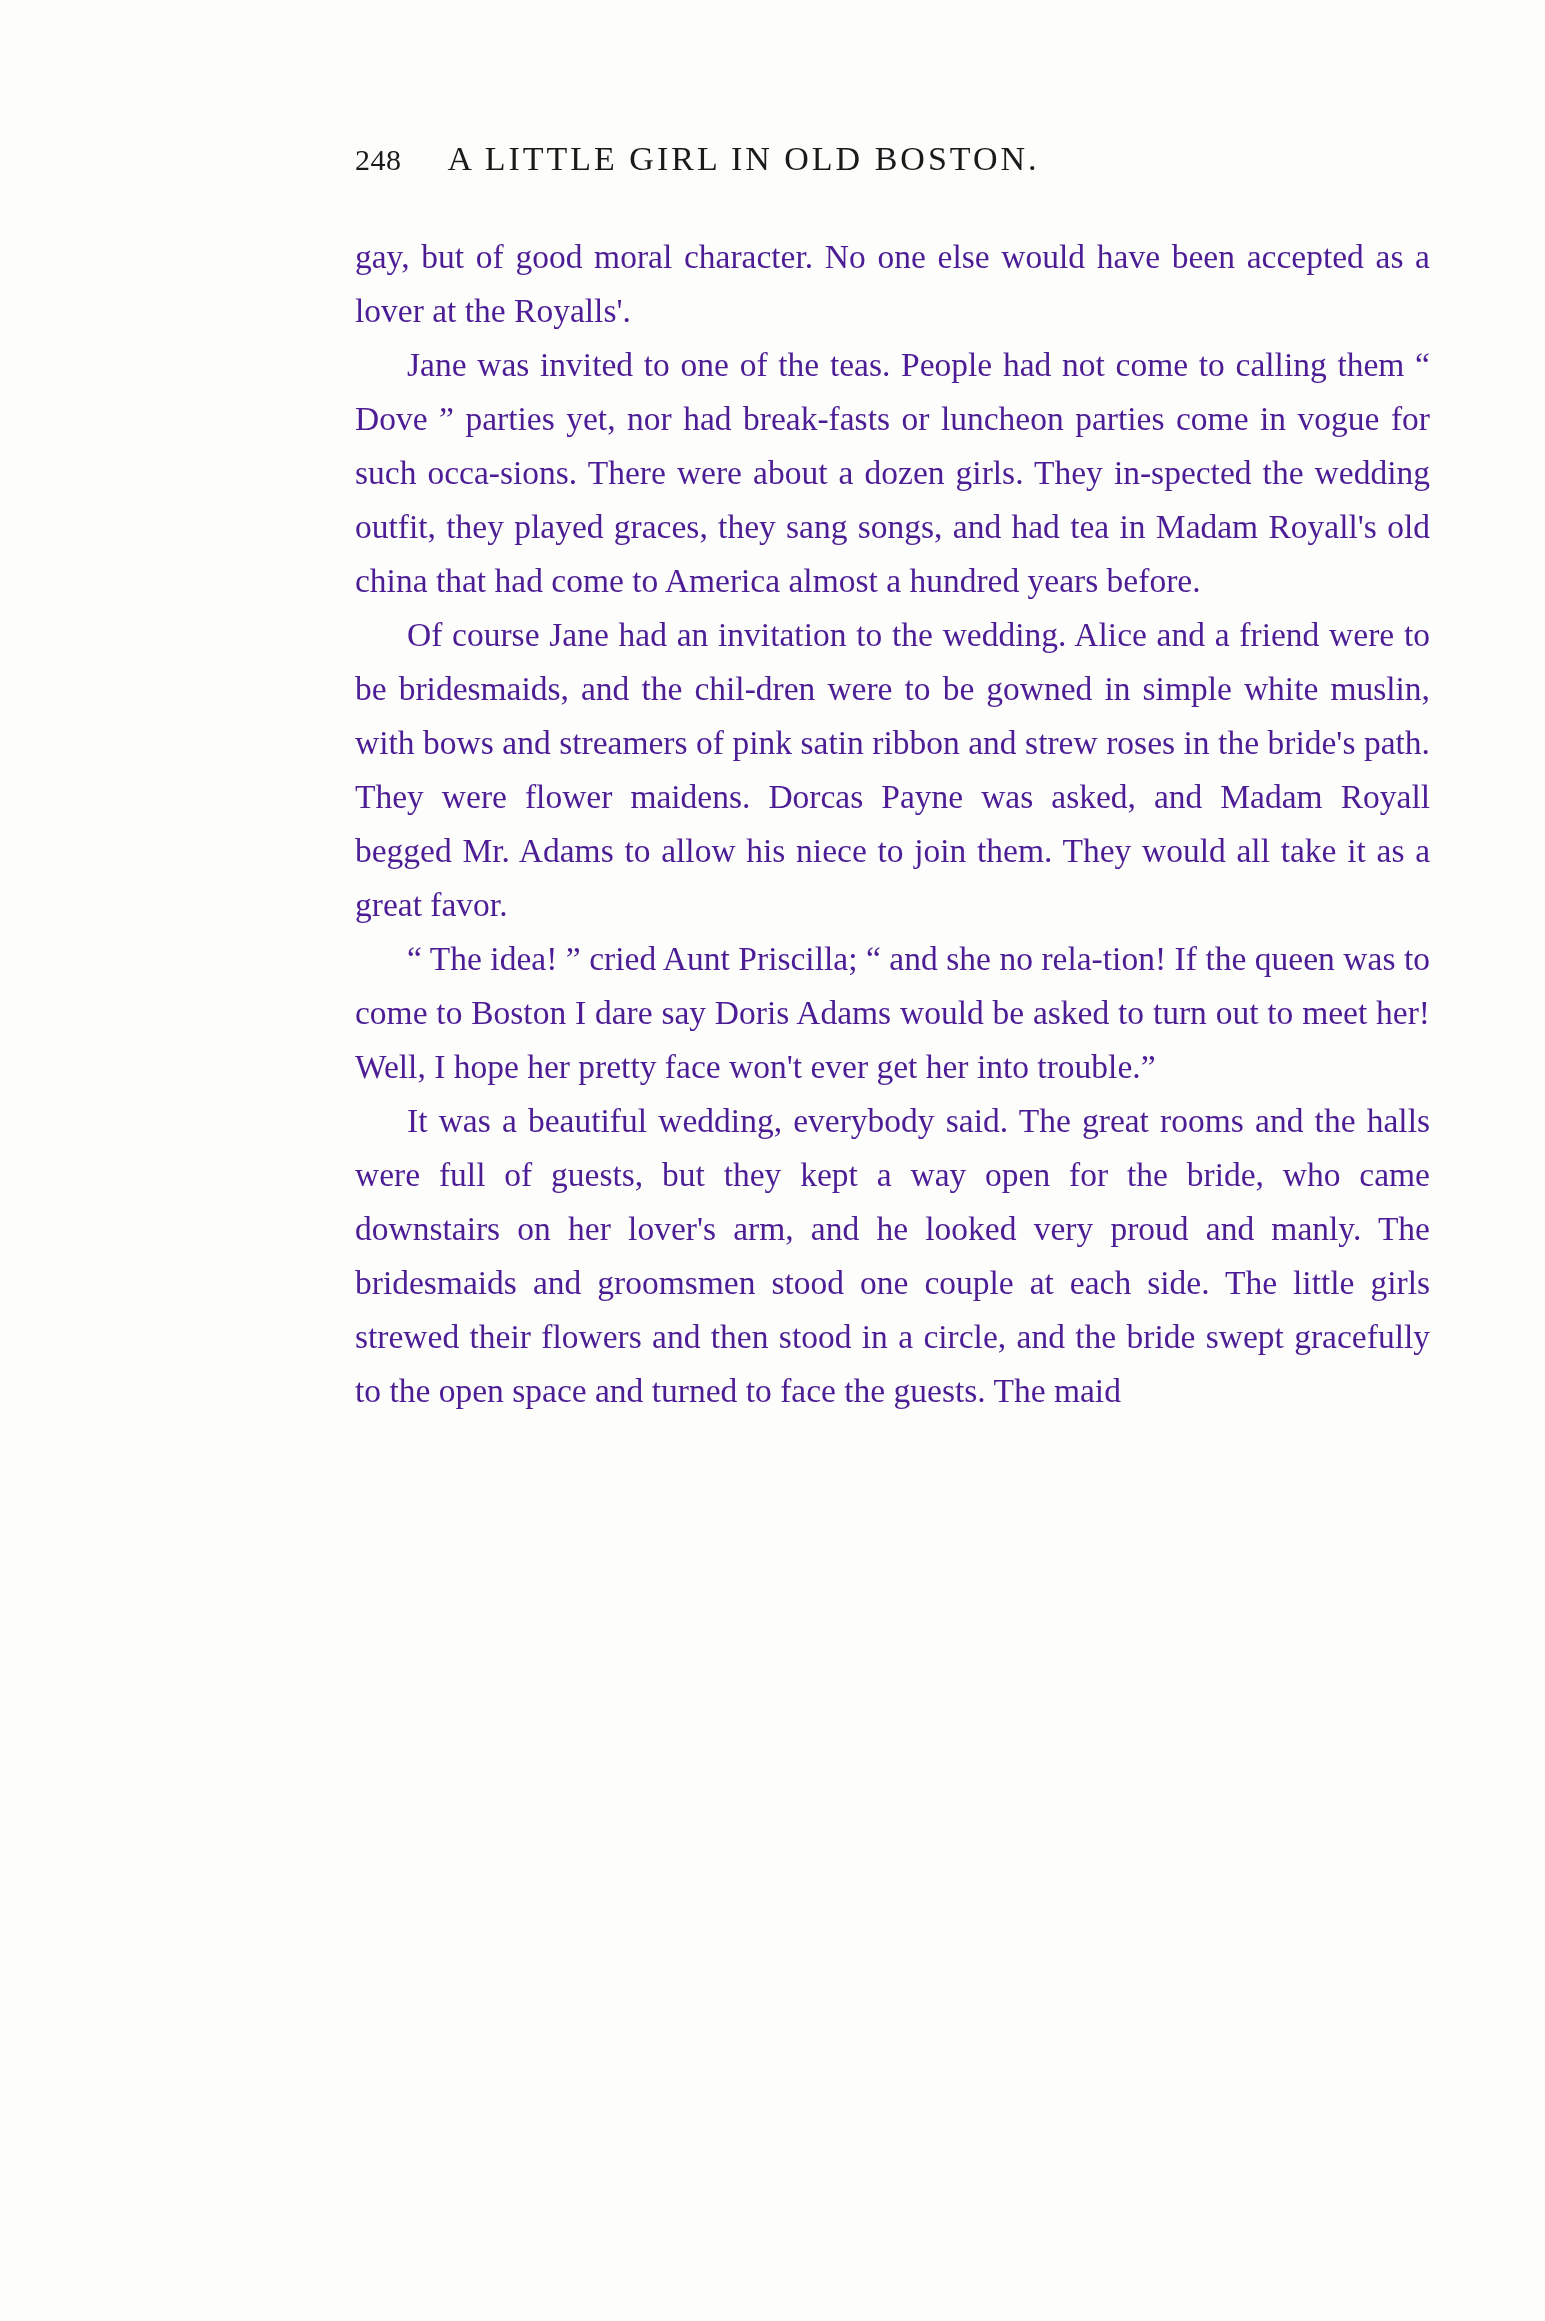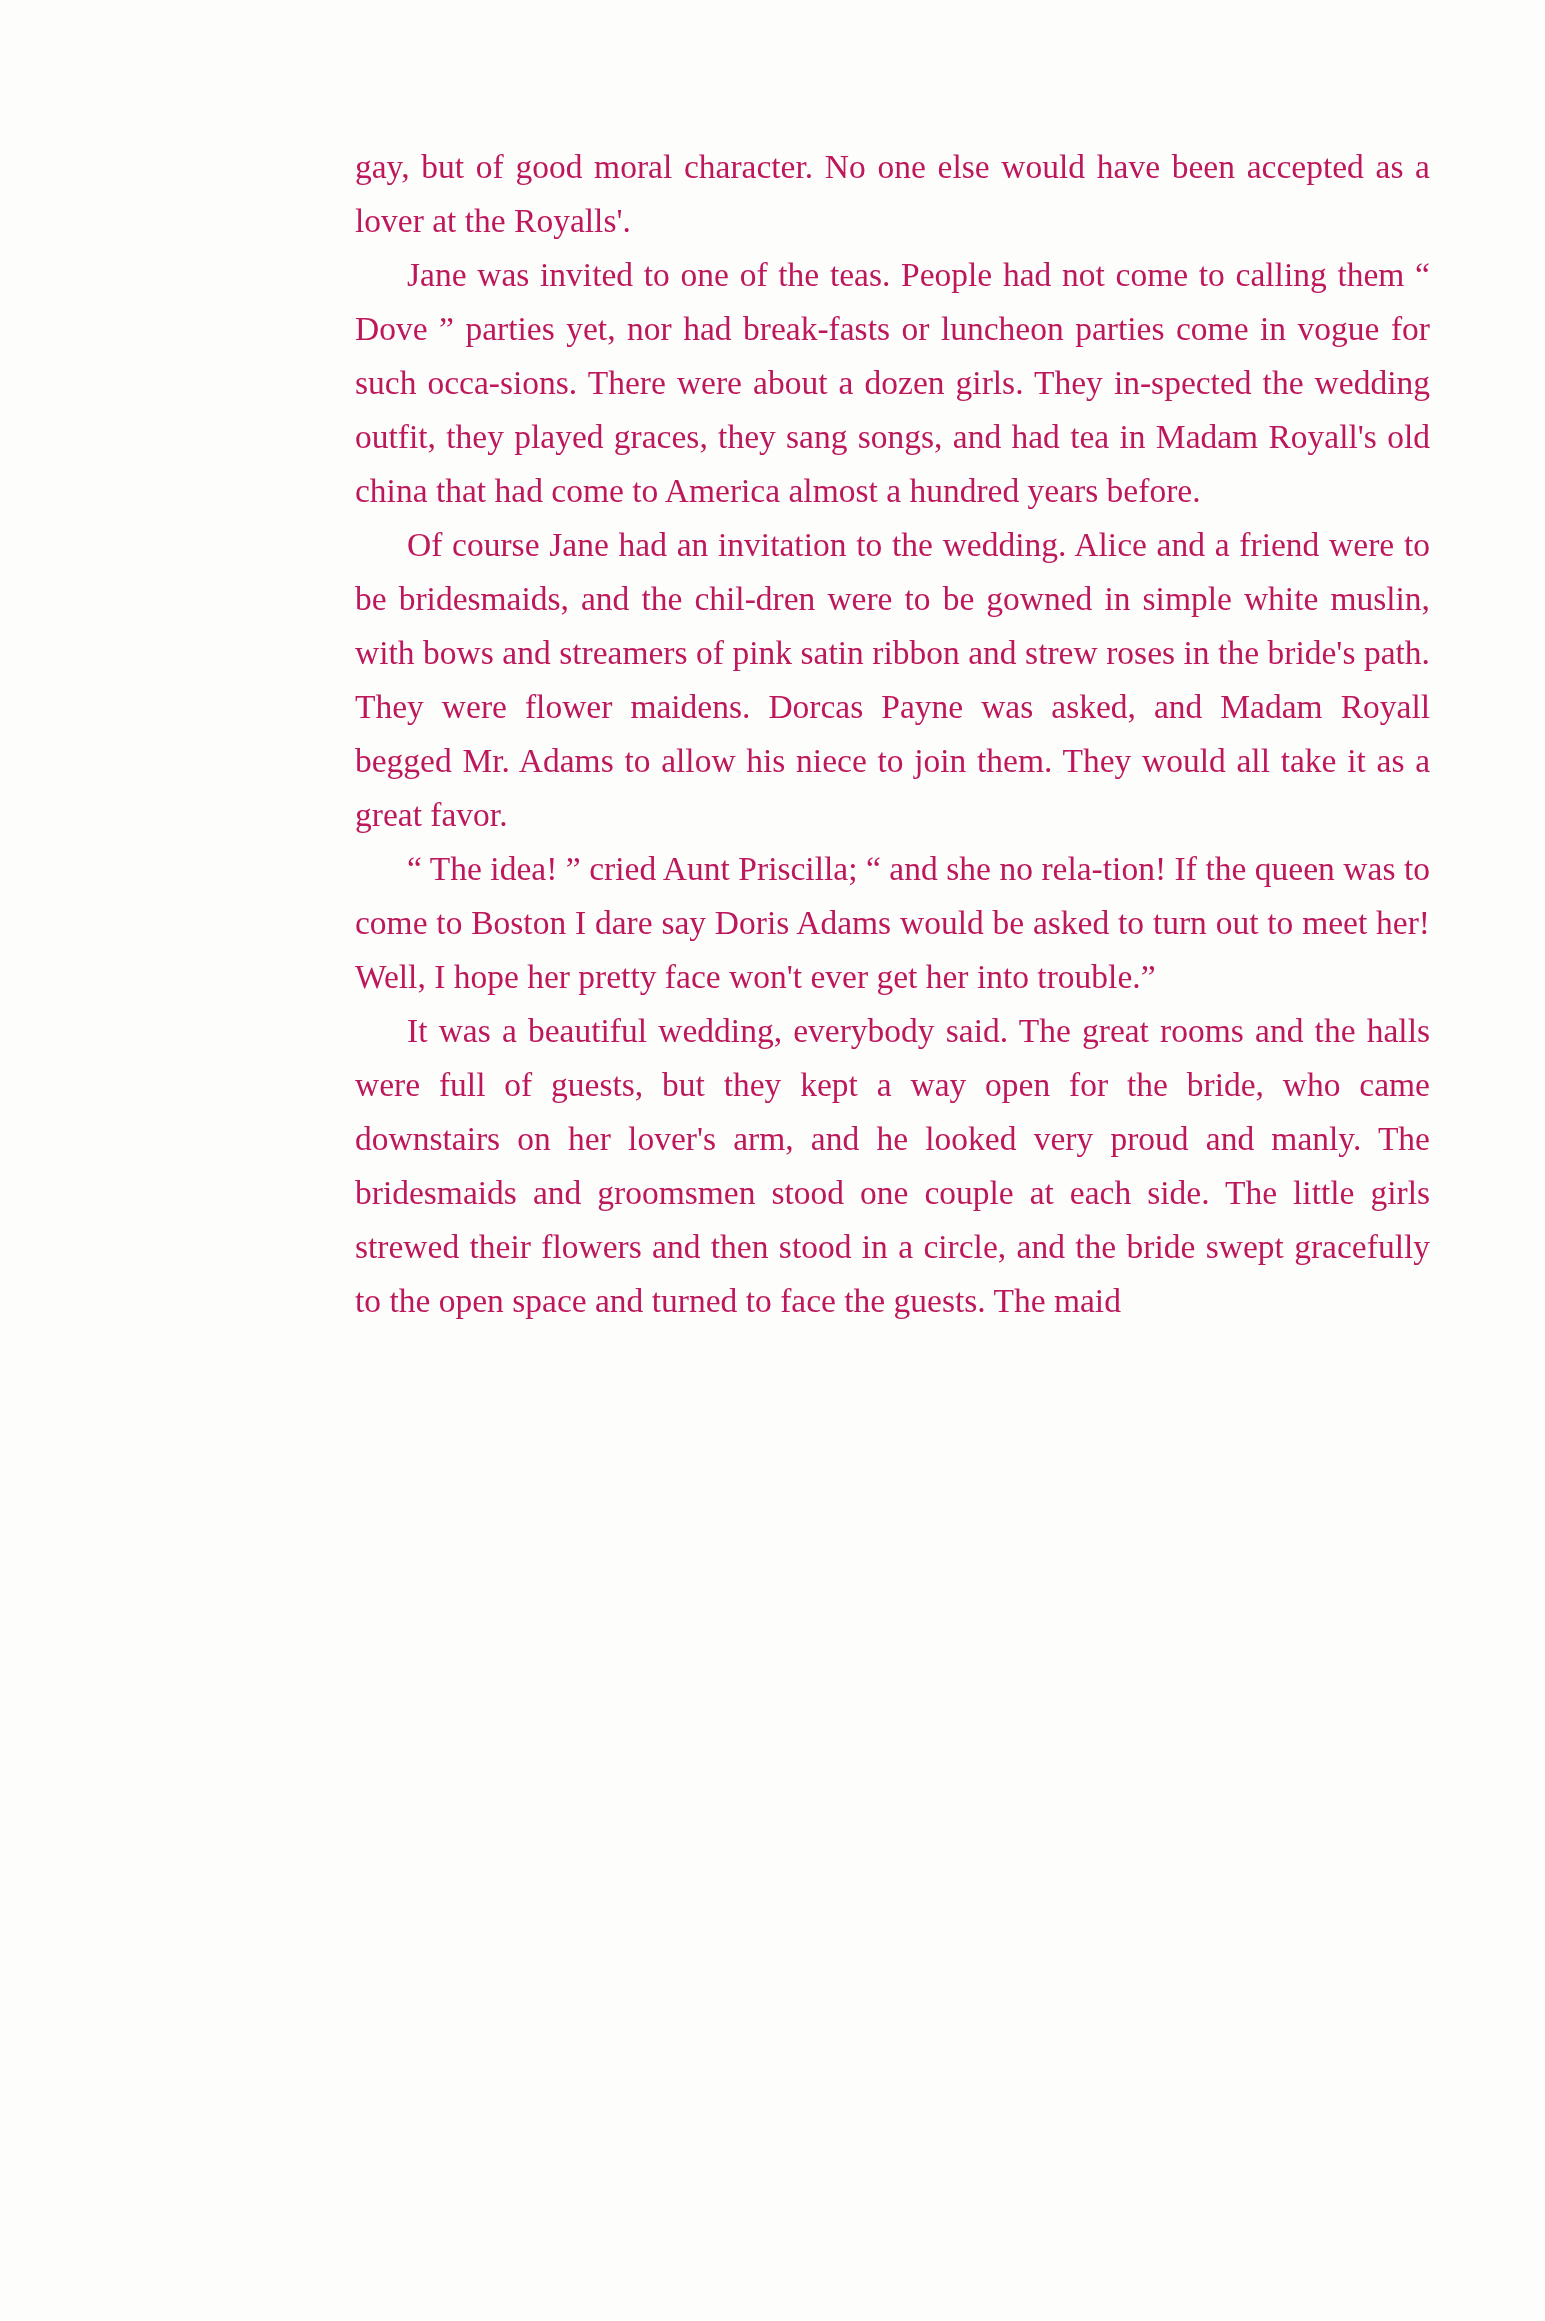--- a/index.html
+++ b/index.html
@@ -45,39 +45,43 @@
     font-size: 34px;
     letter-spacing: 3px;
   }
   .body-text {
     width: 1075px;
     font-size: 33.5px;
     line-height: 54px;
     text-align: justify;
     text-justify: inter-word;
     hyphens: manual;
-    color: #be185d;
+    color: #4c1d95;
   }
   .body-text p {
     margin: 0;
     text-indent: 52px;
   }
   .body-text p.noindent {
     text-indent: 0;
   }
   .body-text p:last-child {
     text-align: justify;
   }
 </style>
 </head>
 <body>
 
 <div class="page">
   <div class="page-inner">
 
+    <div class="running-head">
+      <span class="folio">248</span>
+      <span class="head-title">A LITTLE GIRL IN OLD BOSTON.</span>
+    </div>
 
     <div class="body-text">
       <p class="noindent">gay, but of good moral character.  No one else would have been accepted as a lover at the Royalls'.</p>
       <p>Jane was invited to one of the teas.  People had not come to calling them “ Dove ” parties yet, nor had break-fasts or luncheon parties come in vogue for such occa-sions.  There were about a dozen girls.  They in-spected the wedding outfit, they played graces, they sang songs, and had tea in Madam Royall's old china that had come to America almost a hundred years before.</p>
       <p>Of course Jane had an invitation to the wedding. Alice and a friend were to be bridesmaids, and the chil-dren were to be gowned in simple white muslin, with bows and streamers of pink satin ribbon and strew roses in the bride's path.  They were flower maidens.  Dorcas Payne was asked, and Madam Royall begged Mr. Adams to allow his niece to join them.  They would all take it as a great favor.</p>
       <p>“ The idea! ” cried Aunt Priscilla; “ and she no rela-tion!  If the queen was to come to Boston I dare say Doris Adams would be asked to turn out to meet her! Well, I hope her pretty face won't ever get her into trouble.”</p>
       <p>It was a beautiful wedding, everybody said.  The great rooms and the halls were full of guests, but they kept a way open for the bride, who came downstairs on her lover's arm, and he looked very proud and manly. The bridesmaids and groomsmen stood one couple at each side.  The little girls strewed their flowers and then stood in a circle, and the bride swept gracefully to the open space and turned to face the guests.  The maid</p>
     </div>
 
   </div>

